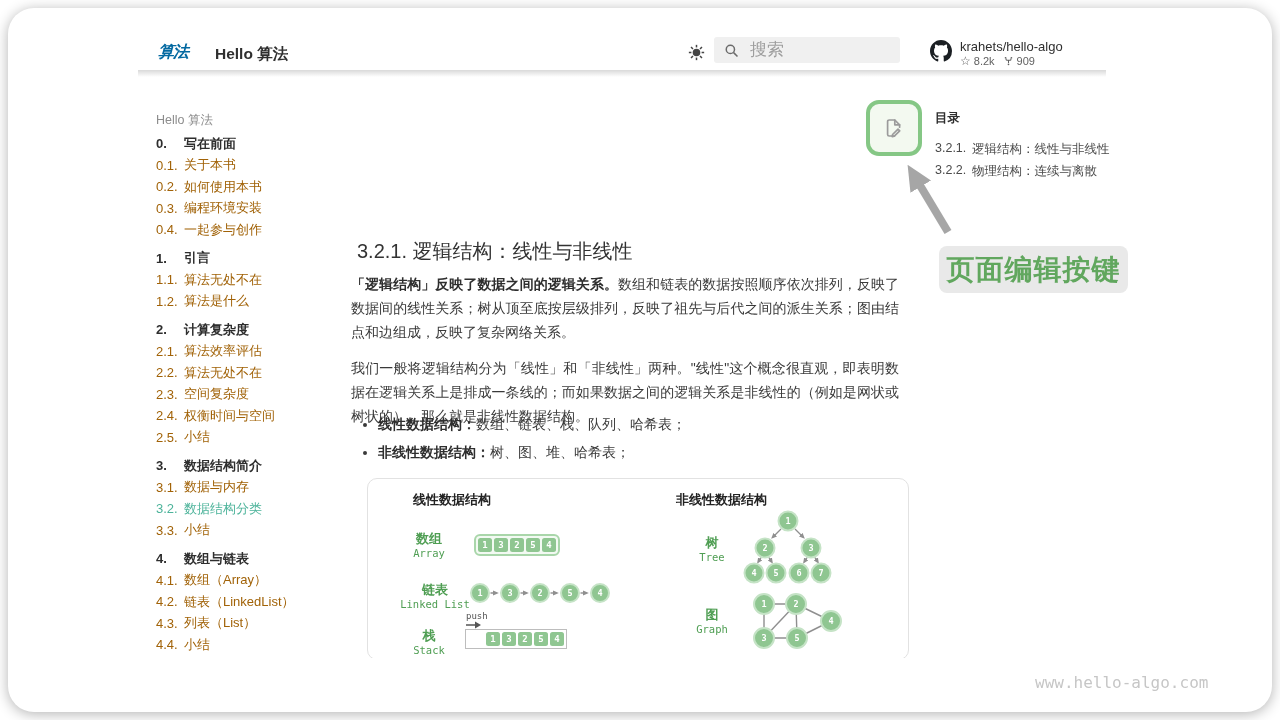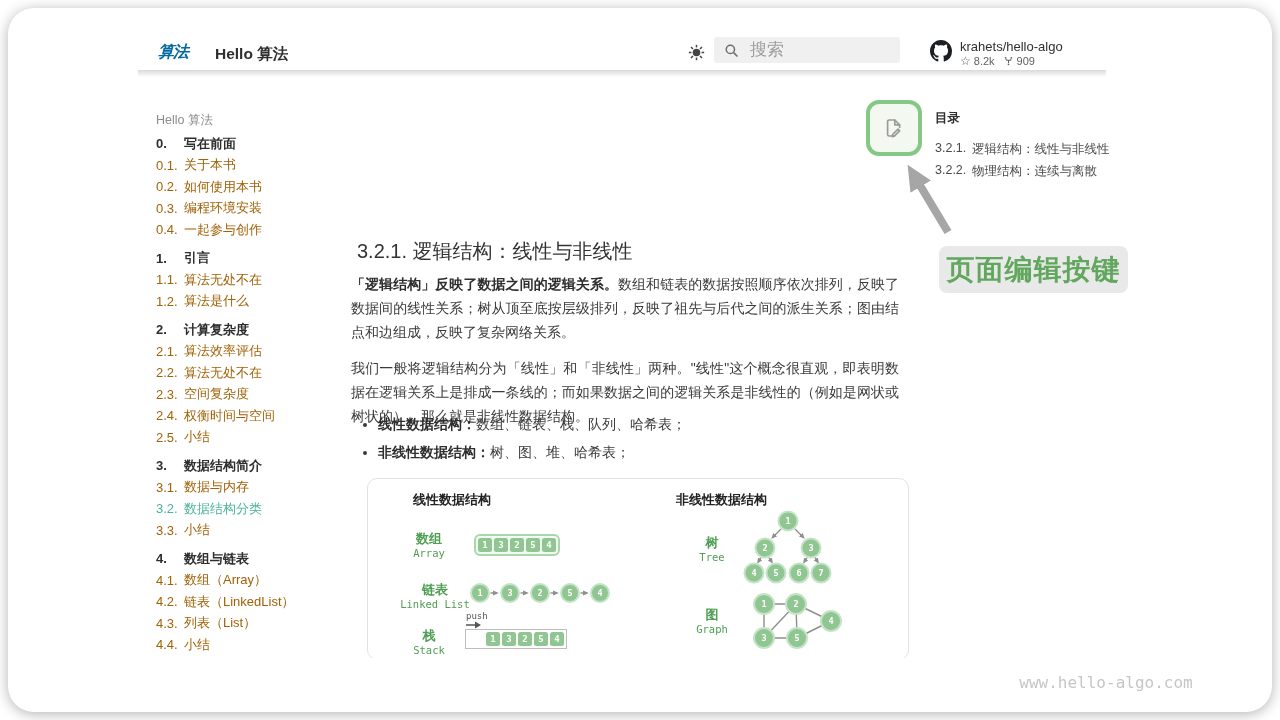--- a/index.html
+++ b/index.html
@@ -107,21 +107,21 @@
     display:flex;align-items:center;justify-content:center;cursor:pointer;
   }
   .pointer-arrow{position:absolute;left:890px;top:152px;}
   .annotation{
     position:absolute;left:939px;top:246px;width:189px;height:47px;
     background:#e9e9e9;border-radius:8px;
     display:flex;align-items:center;justify-content:center;
     font-size:28px;font-weight:bold;color:#61a75e;letter-spacing:1px;
   }
   .watermark{
-    position:absolute;left:1006px;top:673px;width:200px;text-align:center;
+    position:absolute;left:1035px;top:673px;width:200px;text-align:left;
     font-family:"DejaVu Sans Mono",monospace;font-size:16px;color:#c6c6c6;
   }
 </style>
 </head>
 <body>
 
 <div class="card"></div>
 
 <div class="logo">算法</div>
 <div class="site-title">Hello 算法</div>

